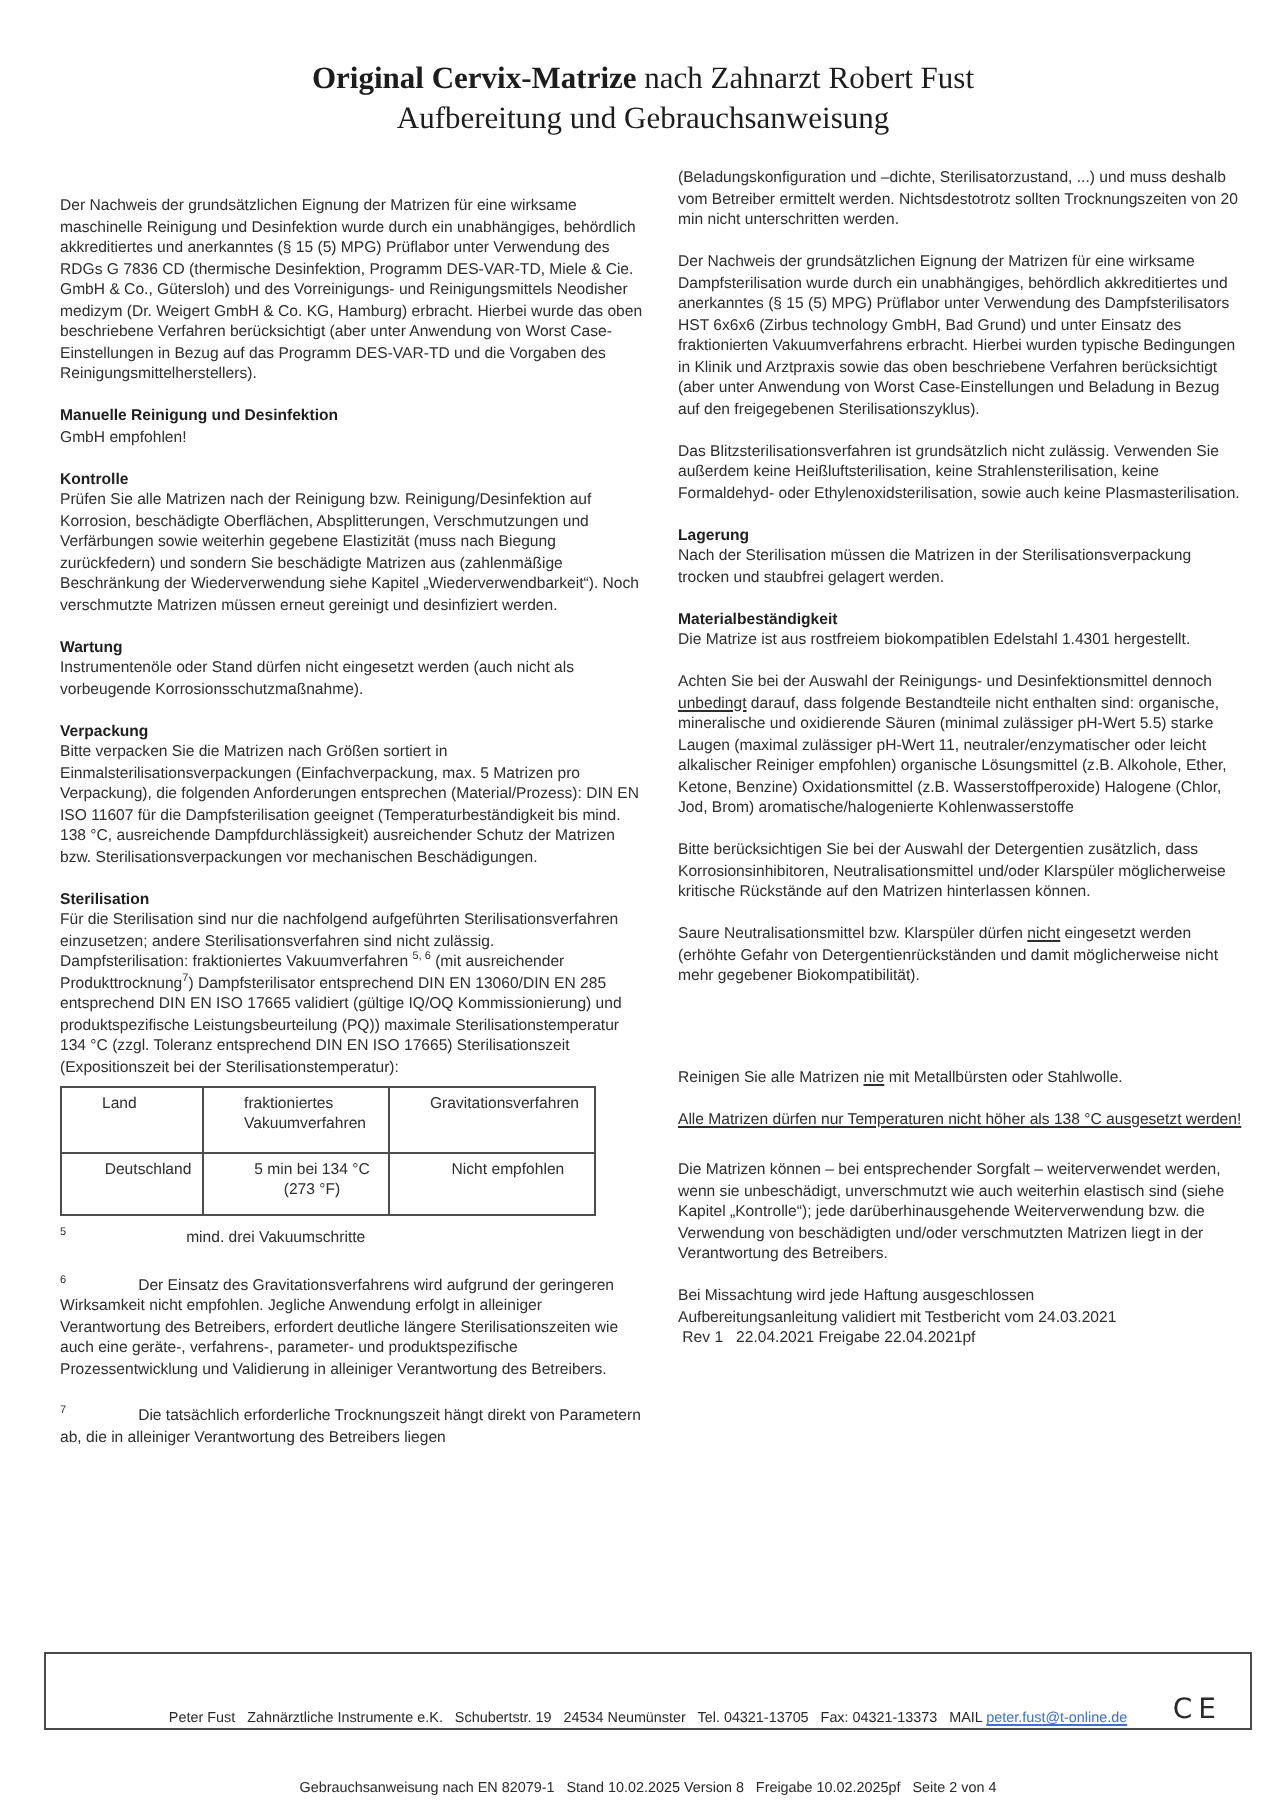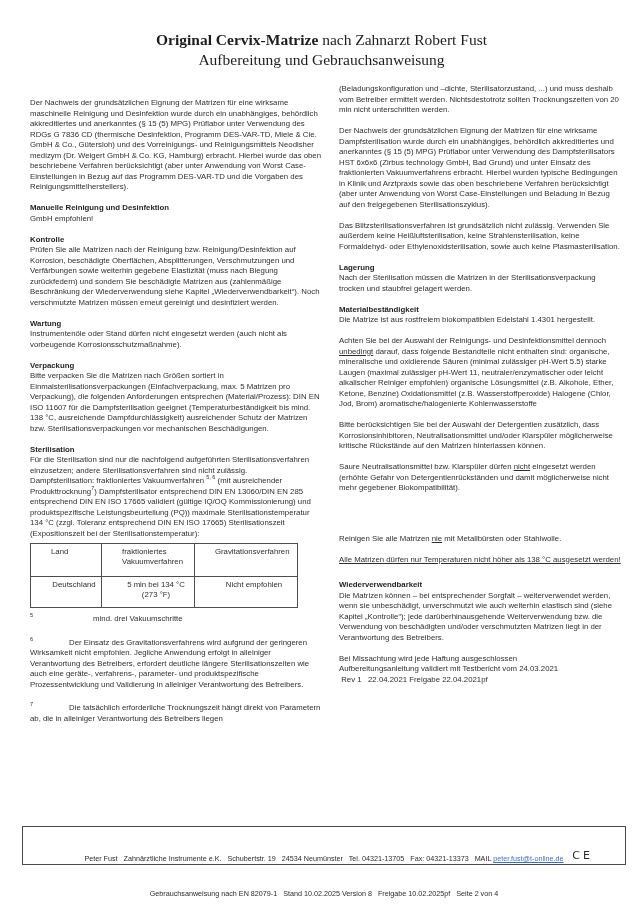--- a/index.html
+++ b/index.html
@@ -77,23 +77,23 @@
     white-space:pre-wrap;
     color:#2a2a2a;
   }
   .footer-box a.email {
     color:#3b6fd4;
     text-decoration:underline;
     cursor:pointer;
   }
   .ce-mark {
     position:absolute;
-    right:32px; bottom:3px;
+    right:14px; bottom:3px;
     font-family:"DejaVu Sans", sans-serif;
-    font-size:11px;
+    font-size:14px;
     letter-spacing:3px;
     font-weight:400;
     color:#2a2a2a;
   }
 </style>
 </head>
 <body>
 
 <div class="page">
 
@@ -157,21 +157,20 @@
       <p><span>Achten Sie bei der Auswahl der Reinigungs- und Desinfektionsmittel dennoch </span><span class="u">unbedingt</span><span> darauf, dass folgende Bestandteile nicht enthalten sind: organische, mineralische und oxidierende Säuren (minimal zulässiger pH-Wert 5.5) starke Laugen (maximal zulässiger pH-Wert 11, neutraler/enzymatischer oder leicht alkalischer Reiniger empfohlen) organische Lösungsmittel (z.B. Alkohole, Ether, Ketone, Benzine) Oxidationsmittel (z.B. Wasserstoffperoxide) Halogene (Chlor, Jod, Brom) aromatische/halogenierte Kohlenwasserstoffe</span></p>
 
       <p>Bitte berücksichtigen Sie bei der Auswahl der Detergentien zusätzlich, dass Korrosionsinhibitoren, Neutralisationsmittel und/oder Klarspüler möglicherweise kritische Rückstände auf den Matrizen hinterlassen können.</p>
 
       <p class="gap-lg"><span>Saure Neutralisationsmittel bzw. Klarspüler dürfen </span><span class="u">nicht</span><span> eingesetzt werden (erhöhte Gefahr von Detergentienrückständen und damit möglicherweise nicht mehr gegebener Biokompatibilität).</span></p>
 
       <p><span>Reinigen Sie alle Matrizen </span><span class="u">nie</span><span> mit Metallbürsten oder Stahlwolle.</span></p>
 
       <p class="gap-md">Alle Matrizen dürfen nur Temperaturen nicht höher als 138 °C ausgesetzt werden!</p>
 
-      <h3>Wiederverwendbarkeit</h3>
       <p>Die Matrizen können – bei entsprechender Sorgfalt – weiterverwendet werden, wenn sie unbeschädigt, unverschmutzt wie auch weiterhin elastisch sind (siehe Kapitel „Kontrolle“); jede darüberhinausgehende Weiterverwendung bzw. die Verwendung von beschädigten und/oder verschmutzten Matrizen liegt in der Verantwortung des Betreibers.</p>
 
       <p class="tight">Bei Missachtung wird jede Haftung ausgeschlossen</p>
       <p class="tight">Aufbereitungsanleitung validiert mit Testbericht vom 24.03.2021</p>
       <p class="tight" style="white-space:pre-wrap;"> Rev 1   22.04.2021 Freigabe 22.04.2021pf</p>
     </div>
 
   </div>
 
   <div class="footer-box">

